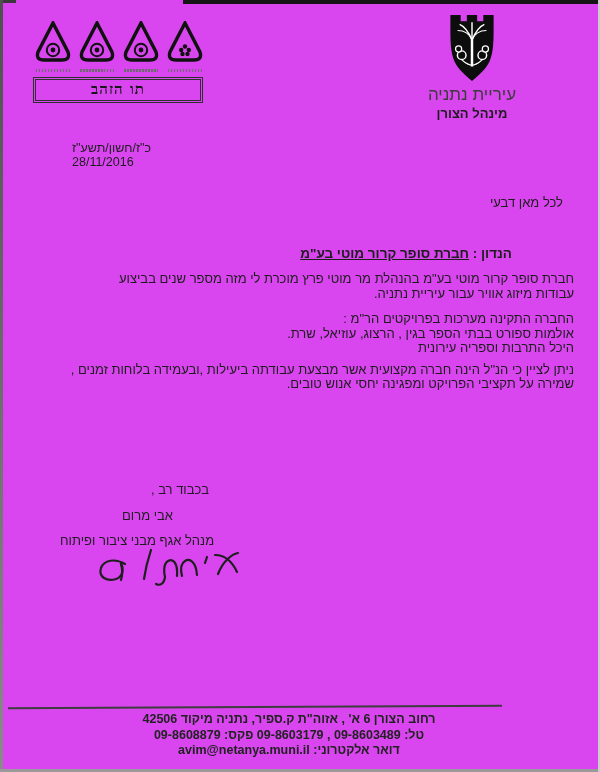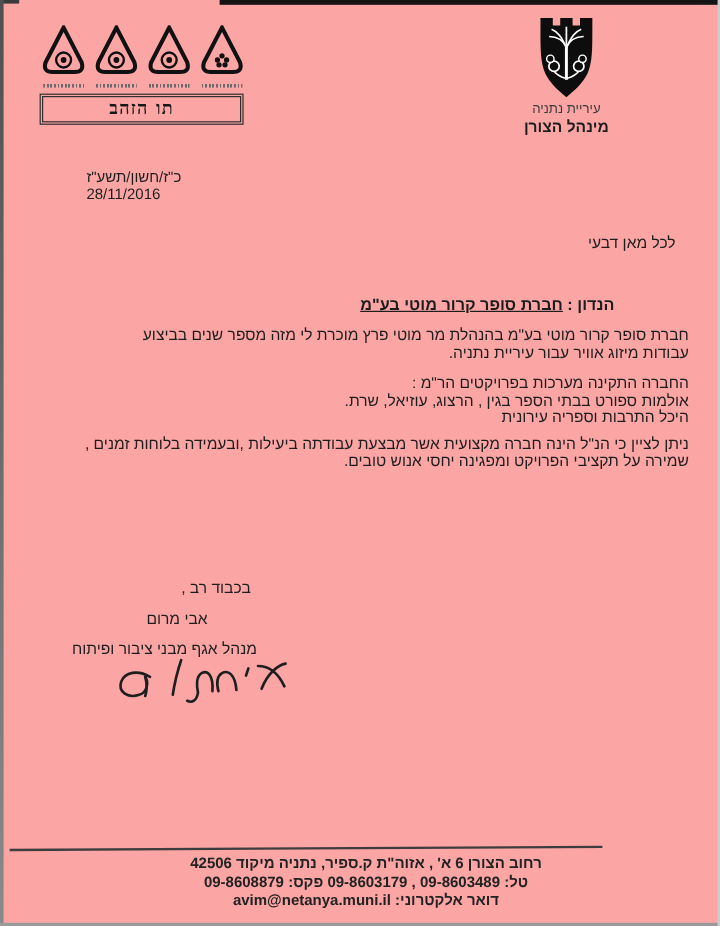--- a/index.html
+++ b/index.html
@@ -1,19 +1,19 @@
 <!DOCTYPE html>
 <html lang="he"><head>
 <meta charset="utf-8">
 <style>
   html,body{margin:0;padding:0;}
   body{background:#e8e8e8;font-family:"Liberation Sans",sans-serif;}
   .page{
     position:relative;width:600px;height:772px;margin:0 auto;
-    background:#fca5a5;color:#1d1d1d;overflow:hidden;
+    background:#d946ef;color:#1d1d1d;overflow:hidden;
   }
   
   .edge-top{position:absolute;top:0;left:183px;right:0;height:4px;background:#141414;}
   .edge-top-corner{position:absolute;top:0;left:0;width:16px;height:3px;background:#3a3a3a;}
   .edge-left{position:absolute;top:0;left:0;bottom:0;width:3px;background:linear-gradient(#4f4f4f,#8a8a8a);}
   .edge-bottom{position:absolute;bottom:0;left:0;right:0;height:3px;background:#9a9a9a;}
   .edge-right{position:absolute;top:0;right:0;bottom:0;width:2px;background:#cccccc;}
 
   
   .gold-logo{position:absolute;left:33px;top:21px;width:172px;}
@@ -21,21 +21,21 @@
   .drop{width:40px;text-align:center;}
   .tiny-caption{height:3px;width:34px;margin:1px auto 0;
     background:repeating-linear-gradient(90deg,#6a6a6a 0 1.5px,transparent 1.5px 3px);}
   .banner{margin-top:5px;width:164px;height:20px;border:3px double #2f2f2f;
     text-align:center;line-height:19px;font-family:"DejaVu Serif",serif;
     font-weight:bold;font-size:15px;letter-spacing:1px;color:#171717;}
 
   
   .emblem{position:absolute;left:448px;top:13px;}
   .org-block{position:absolute;top:85px;left:362px;width:220px;text-align:center;direction:rtl;}
-  .org-name{font-size:11px;color:#3c3c3c;}
+  .org-name{font-size:17px;color:#3c3c3c;}
   .org-dept{font-size:13px;font-weight:bold;margin-top:1px;}
   .org-div{font-size:13px;font-weight:bold;}
 
   
   .date-block{position:absolute;left:72px;top:142px;font-size:12.5px;line-height:13.5px;direction:rtl;text-align:left;}
 
   
   .recipient{position:absolute;top:195px;right:37px;font-size:13px;direction:rtl;}
   .subject{position:absolute;top:246px;right:88px;font-size:13.5px;font-weight:bold;direction:rtl;}
   .subject .subj-text{text-decoration:underline;}
@@ -45,21 +45,21 @@
   .gap-sm{margin-top:7px;}
 
   .closing-regards{position:absolute;left:151px;top:482px;font-size:13px;direction:rtl;}
   .closing-name{position:absolute;left:122px;top:508px;font-size:13px;direction:rtl;}
   .closing-title{position:absolute;left:60px;top:533px;font-size:13px;direction:rtl;}
   .signature{position:absolute;left:85px;top:544px;}
 
   
   .footer-rule{position:absolute;top:706px;left:8px;width:494px;height:2px;background:#3d3d3d;transform:rotate(-0.3deg);}
   .footer-block{position:absolute;top:712px;left:0;width:578px;text-align:center;direction:rtl;
-    font-weight:bold;font-size:12.5px;line-height:15.5px;color:#222;margin-left:16px;}
+    font-weight:bold;font-size:12.5px;line-height:15.5px;color:#222;}
   .ltr{direction:ltr;unicode-bidi:embed;}
 </style>
 </head>
 <body>
 
 <div class="page">
 
   <div class="edge-top"></div>
   <div class="edge-top-corner"></div>
   <div class="edge-left"></div>

